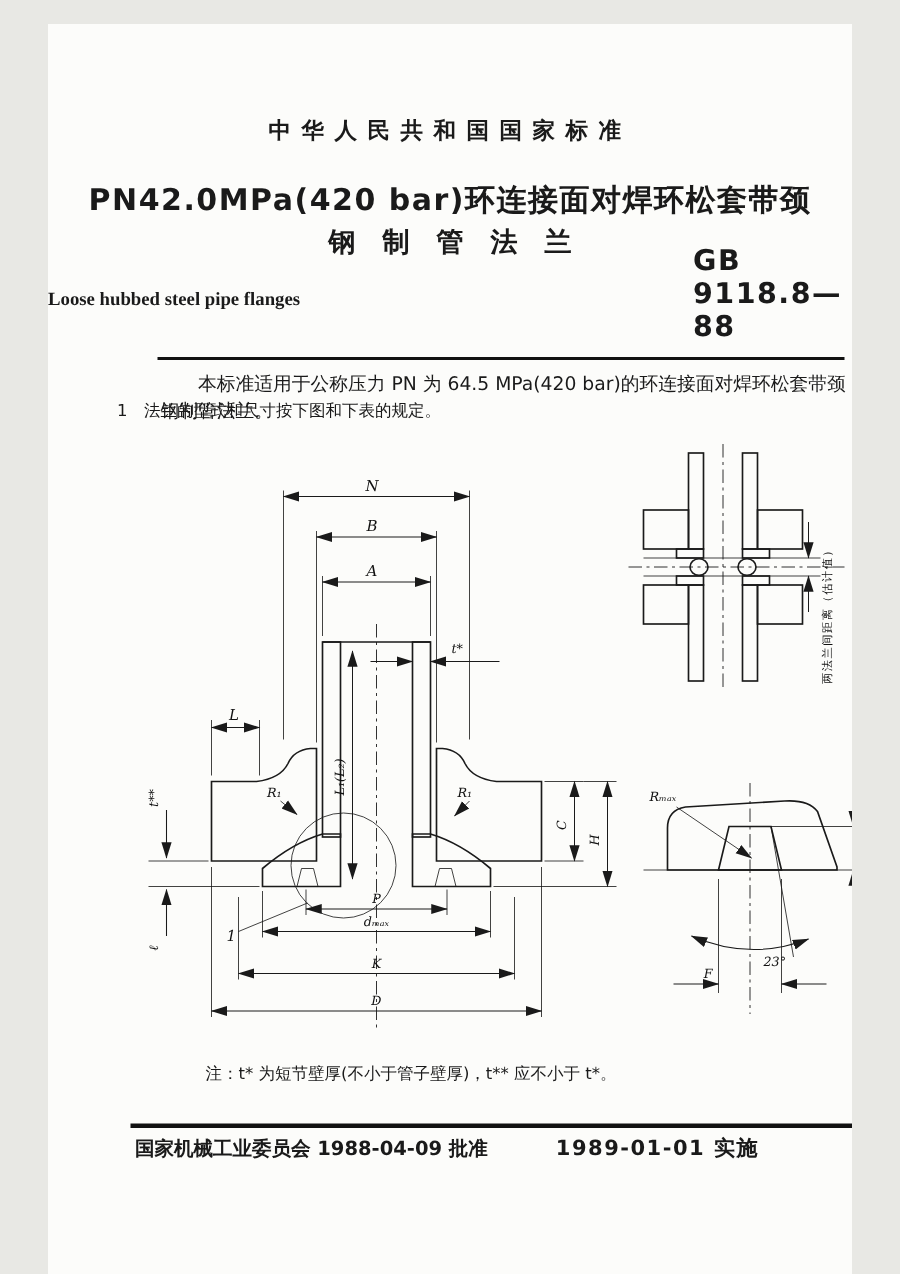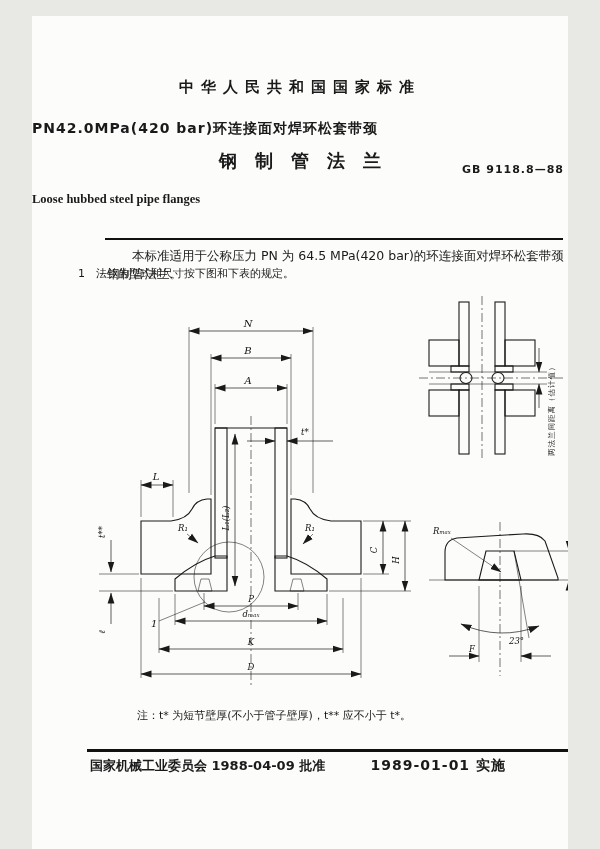--- a/index.html
+++ b/index.html
@@ -7,30 +7,30 @@
     position:relative;width:536px;height:849px;margin:16px auto;
     background:#fcfcfa;color:#1a1a1a;overflow:hidden;
     font-family:"Liberation Serif","DejaVu Serif",serif;
   }
   .hdr{
     position:absolute;top:62px;left:0;width:100%;text-align:center;
     font-family:"DejaVu Sans",sans-serif;font-weight:bold;
     font-size:15px;letter-spacing:7px;
   }
   .title1{
-    position:absolute;top:104px;left:0;width:100%;
-    font-family:"DejaVu Sans",sans-serif;font-weight:bold;font-size:14px;letter-spacing:1px;
+    position:absolute;top:104px;left:0;width:100%;text-align:center;
+    font-family:"DejaVu Sans",sans-serif;font-weight:bold;font-size:20px;letter-spacing:1px;
   }
   .title2{
     position:absolute;top:133px;left:0;width:100%;text-align:center;
     font-family:"DejaVu Sans",sans-serif;font-weight:bold;font-size:18px;letter-spacing:18px;text-indent:18px;
   }
   .gbnum{
     position:absolute;top:147px;left:430px;
-    font-family:"DejaVu Sans",sans-serif;font-weight:bold;font-size:11px;letter-spacing:1px;
+    font-family:"DejaVu Sans",sans-serif;font-weight:bold;font-size:19px;letter-spacing:1px;
   }
   .en1{
     position:absolute;top:176px;left:0;width:100%;text-align:left;
     font-weight:bold;font-size:12.5px;
   }
   .en2{
     position:absolute;top:193px;left:0;width:100%;text-align:center;
     font-weight:bold;font-size:11.5px;
   }
   .rule1{position:absolute;top:222px;left:73px;width:458px;height:2px;background:#111;}

